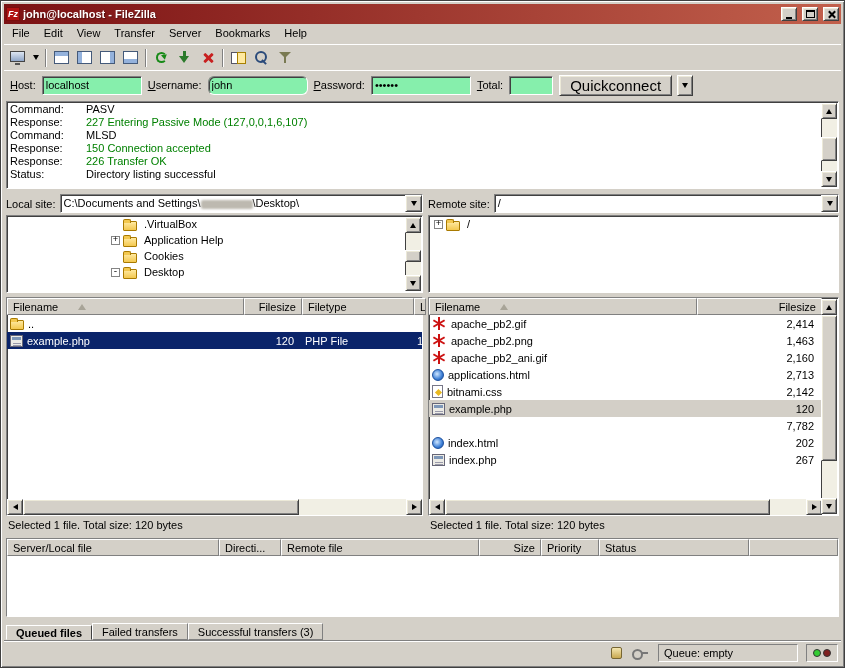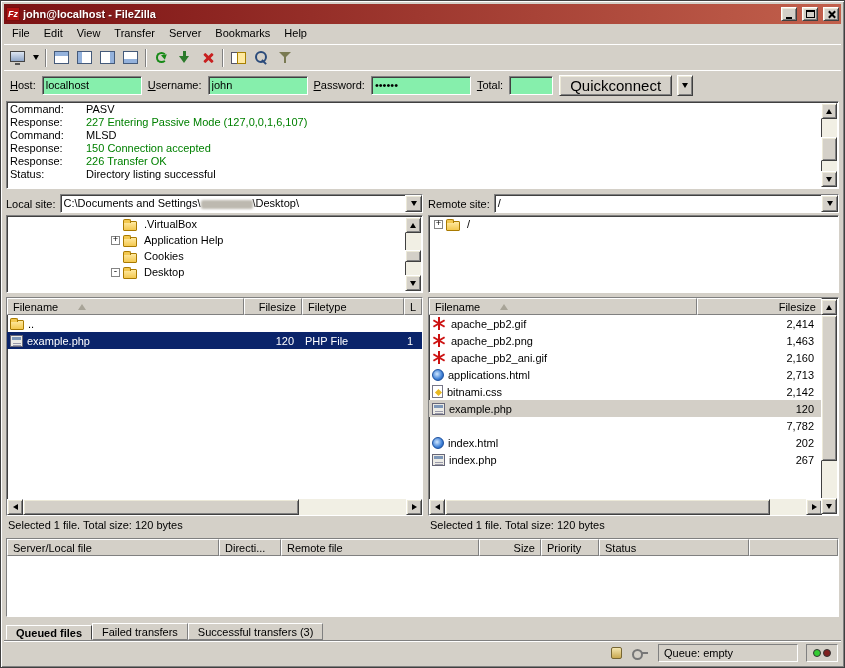--- a/index.html
+++ b/index.html
@@ -94,21 +94,21 @@
 .lhead{display:flex;flex:0 0 auto}
 .hcell{height:17px;background:#D4D0C8;border:1px solid;border-color:#fff #808080 #808080 #fff;display:flex;align-items:center;padding:0 5px;overflow:hidden;white-space:nowrap}
 .hcell.rt{justify-content:flex-end}
 .sort-asc{width:0;height:0;border-left:4px solid transparent;border-right:4px solid transparent;border-bottom:6px solid #A8A498;margin-left:20px}
 .rows{flex:1;overflow:hidden}
 .frow{height:17px;display:flex;align-items:center;white-space:nowrap}
 .fcell{overflow:hidden;display:flex;align-items:center;height:100%;padding:0 3px}
 .fcell.rt{justify-content:flex-end;padding-right:8px}
 .pane.left .c-name{width:237px;flex:0 0 auto}
 .pane.left .c-size{width:58px;flex:0 0 auto}
-.pane.left .c-type{width:102px;flex:0 0 auto}
+.pane.left .c-type{width:112px;flex:0 0 auto}
 .pane.left .c-mod{flex:1}
 .pane.right .c-name{width:268px;flex:0 0 auto}
 .pane.right .c-size{flex:1}
 .frow.sel-active{background:#0A246A;color:#fff}
 .frow.sel-inactive{background:#D3CFC7}
 .status-line{height:18px;flex:0 0 auto;padding:3px 2px 0}
 
 .fi{display:inline-flex;width:15px;height:13px;margin-right:4px;position:relative;flex:0 0 auto}
 .icon-folder{width:14px;height:10px;margin-top:2px;background:linear-gradient(#FFE9A0,#F3C84F);border:1px solid #A97A00;border-radius:1px;position:relative}
 .fi.icon-folder{height:10px;margin-top:3px}
@@ -214,21 +214,21 @@
       </div>
     <div class="tbtn">
         <div class="i-filter"></div>
       </div>
   </div>
 
   <div class="qcbar">
     <span class="qc-label">Host:</span>
     <input class="field" style="width: 100px;" value="localhost">
     <span class="qc-label">Username:</span>
-    <input class="field" style="width: 100px;" value="john">
+    <input class="field" style="width: 100px; border-radius: 6px;" value="john">
     <span class="qc-label">Password:</span>
     <input class="field" style="width: 100px;" value="••••••">
     <span class="qc-label">Total:</span>
     <input class="field" style="width: 44px;" value="">
     <button class="qc-btn raised">Quickconnect</button>
     <div class="dd-btn raised">
         <div class="tri-dn"></div>
       </div>
   </div>
 

